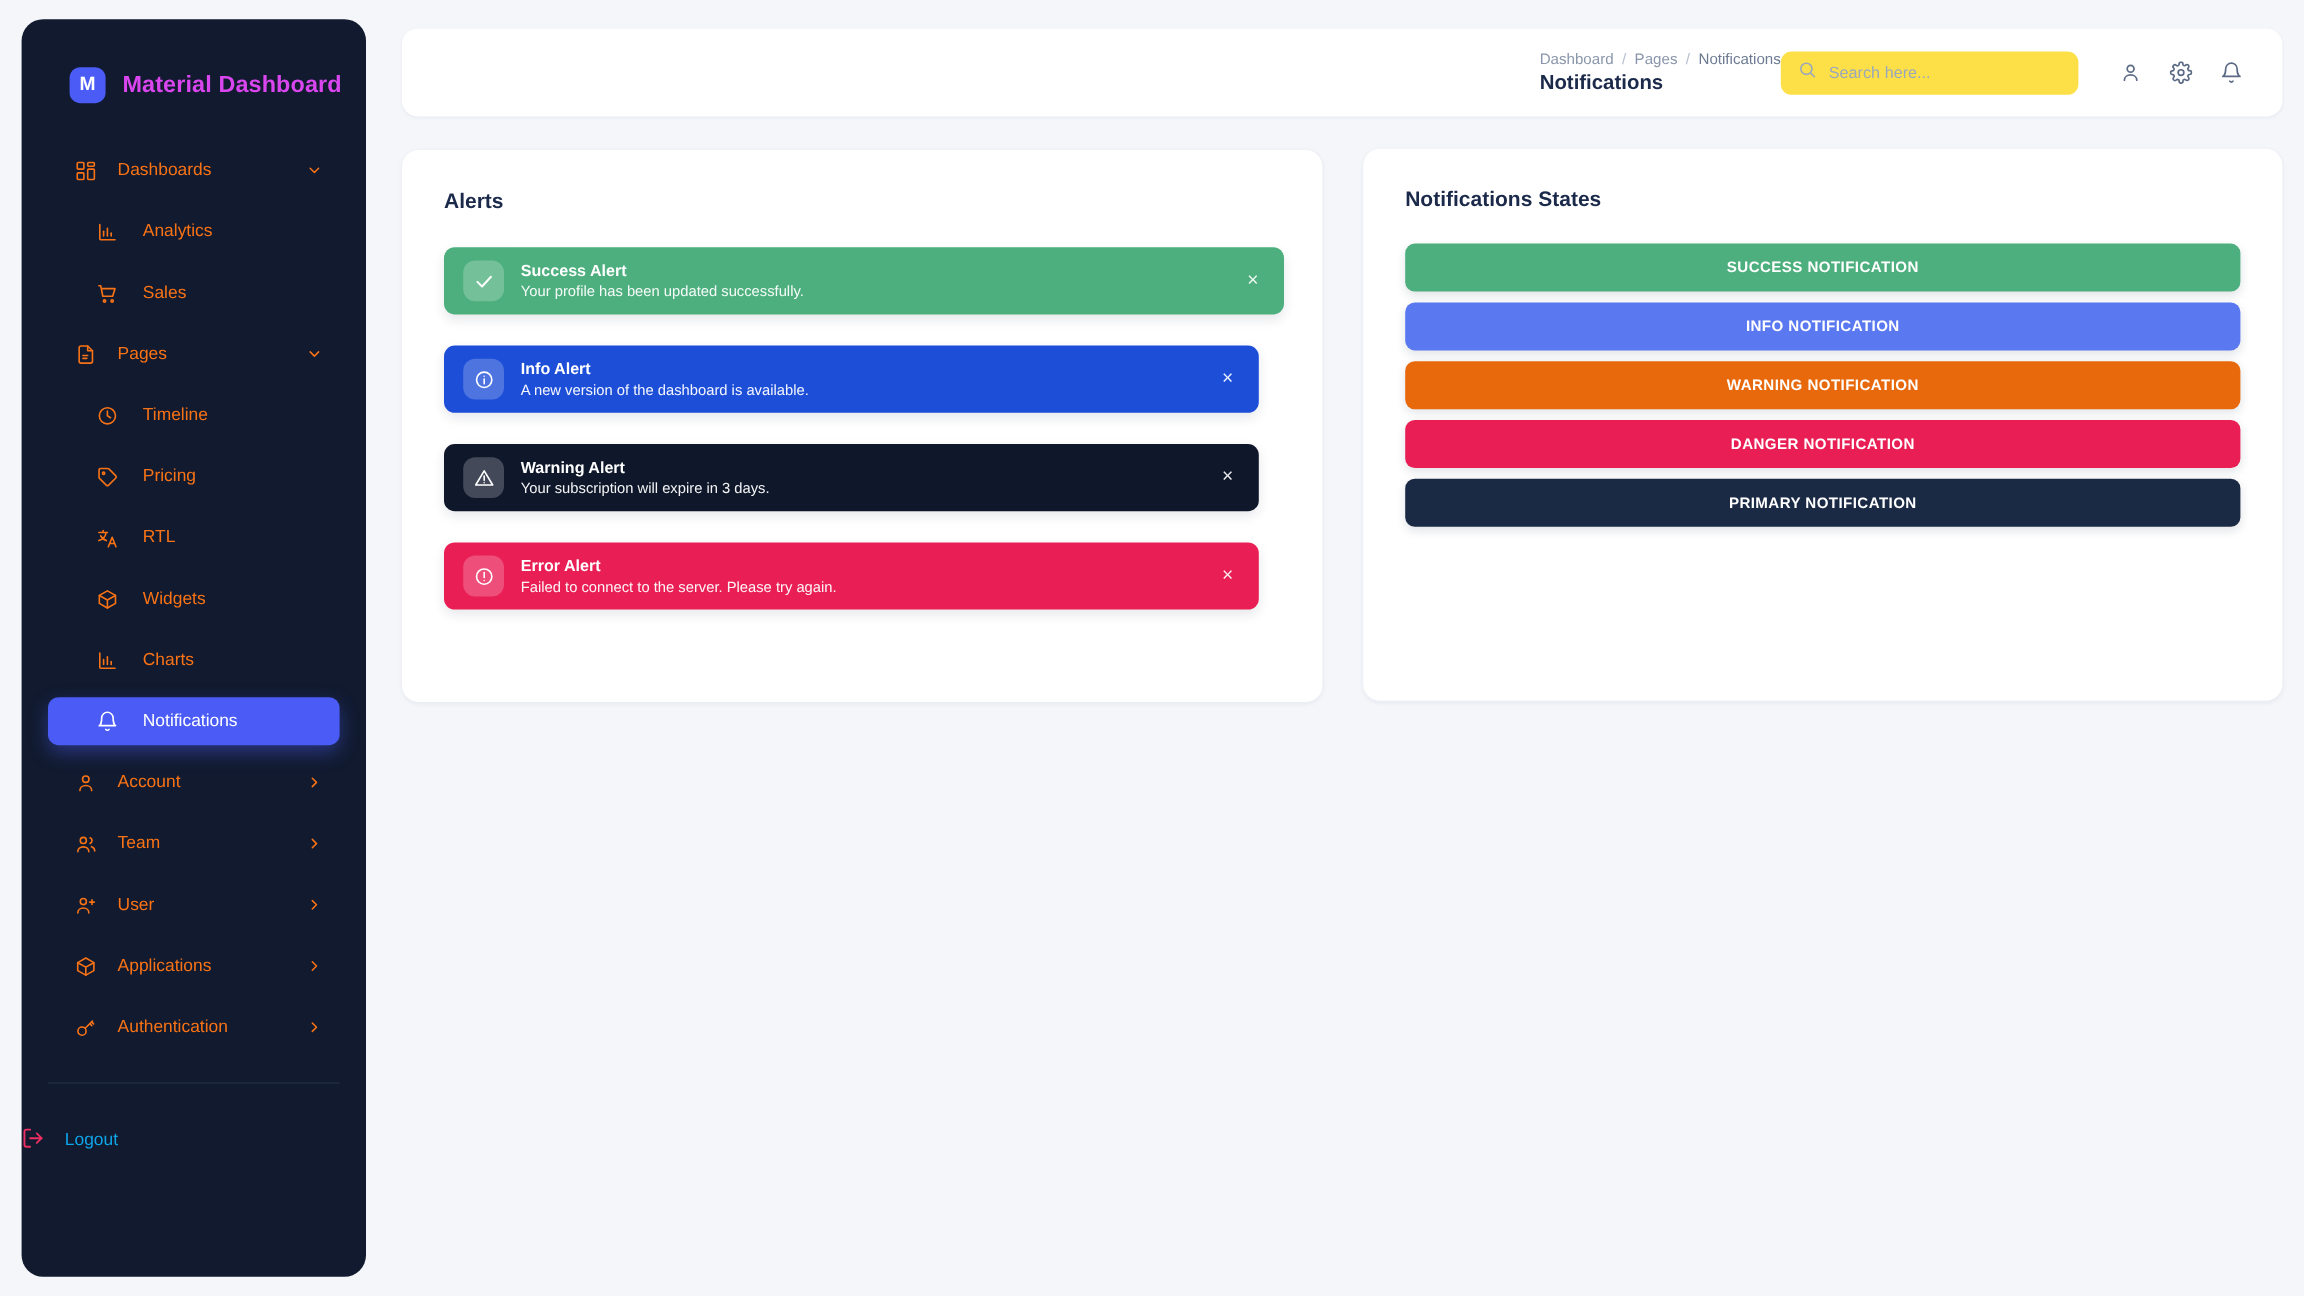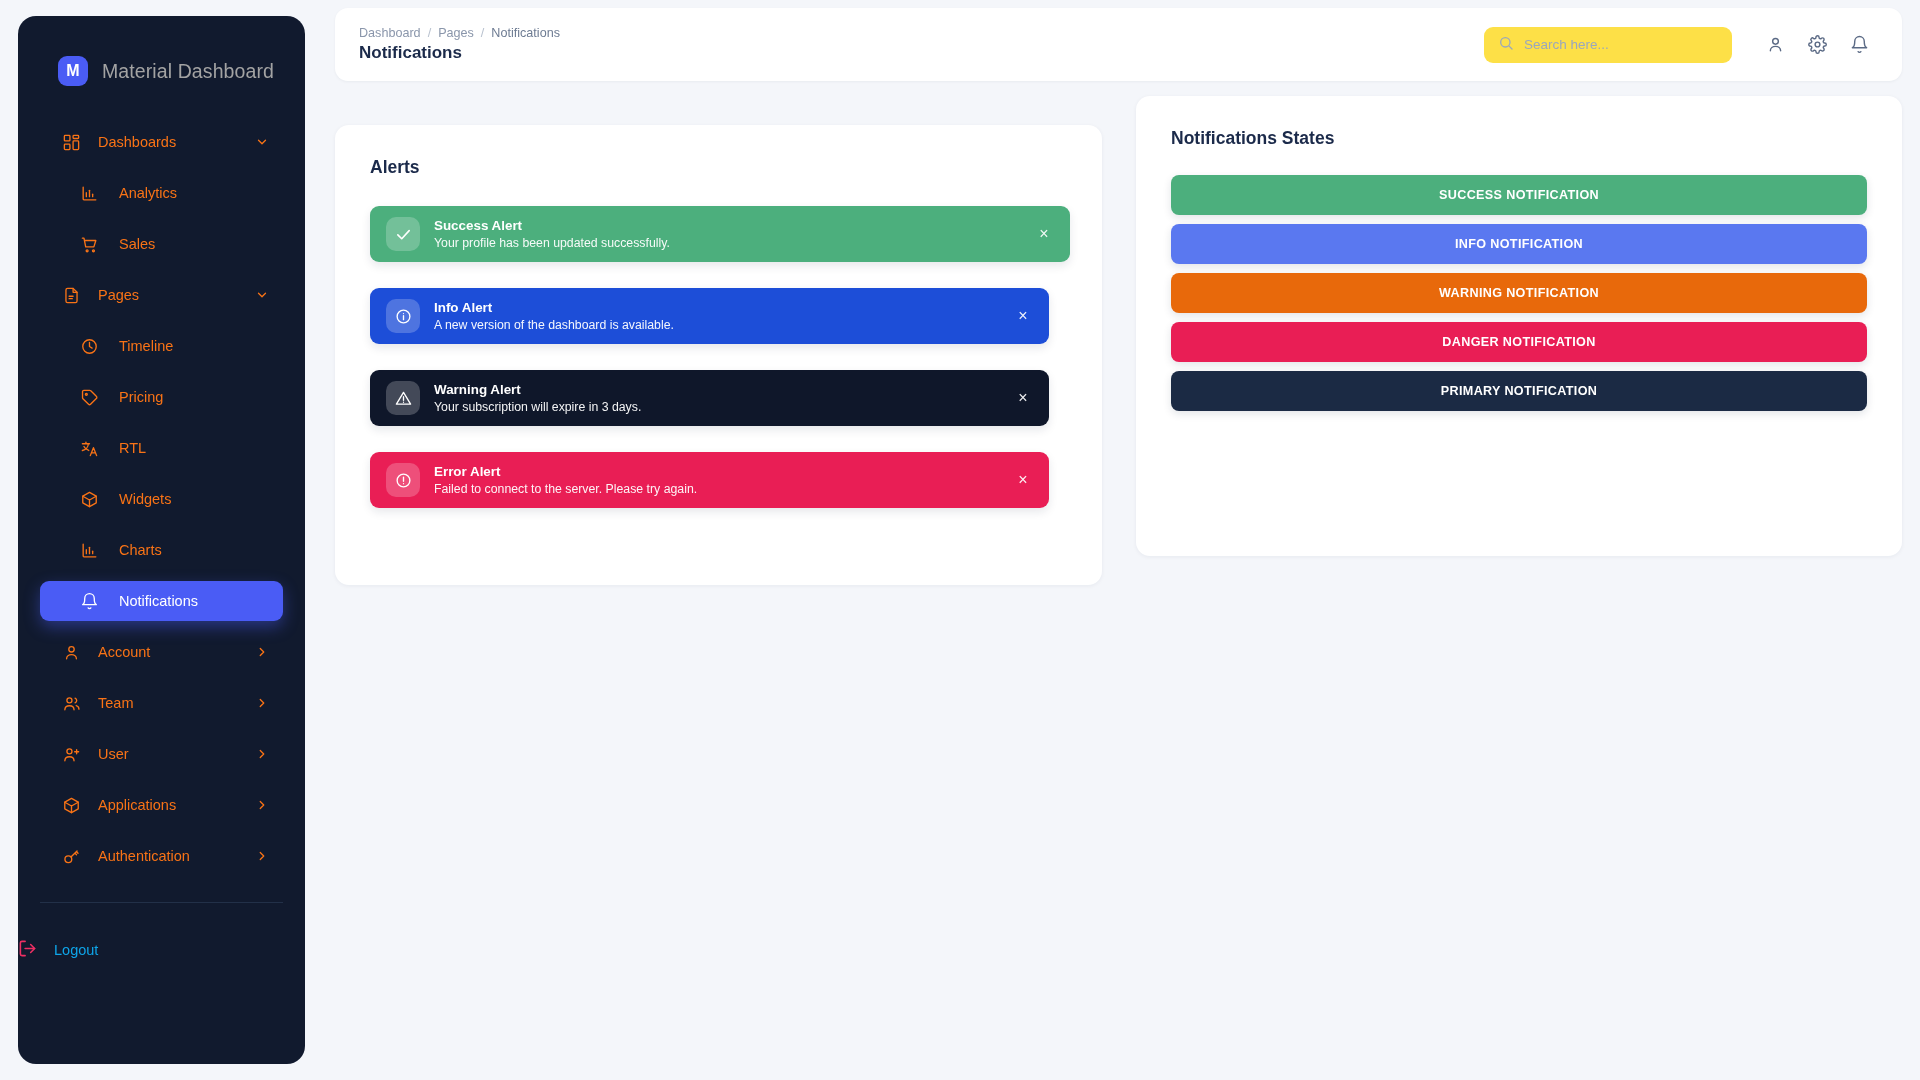--- a/index.html
+++ b/index.html
@@ -25,21 +25,21 @@
     padding: 32px 0 0 40px;
     height: 78px;
   }
   .brand-logo {
     width: 30px; height: 30px; border-radius: 9px;
     background: #4a5cf5;
     color: #fff; font-size: 16px; font-weight: bold;
     display: flex; align-items: center; justify-content: center;
     flex: none;
   }
-  .brand-title { color: #a3a3a3; font-size: 19.5px; font-weight: normal; letter-spacing: .1px; }
+  .brand-title { color: #d946ef; font-size: 19.5px; font-weight: bold; letter-spacing: .1px; }
 
   .nav { padding: 28px 22px 0 22px; }
   .nav-item {
     display: flex; align-items: center;
     height: 40px; border-radius: 9px;
     color: #f97316; font-size: 14.5px;
     padding-left: 22px; margin-bottom: 11px;
     position: relative;
     cursor: pointer;
   }
@@ -58,26 +58,26 @@
   .logout {
     display: flex; align-items: center;
     margin-top: 30px;
     color: #0ea5e9; font-size: 14.5px; cursor: pointer;
     height: 34px;
   }
   .logout .lbl { margin-left: 17px; font-weight: 500; }
 
   
   .header {
-    position: absolute; left: 335px; top: 8px;
+    position: absolute; left: 335px; top: 24px;
     width: 1567px; height: 73px;
     background: #ffffff;
     border-radius: 13px;
     box-shadow: 0 1px 3px rgba(20,30,60,.05);
-    display: flex; align-items: center; justify-content: space-between;
+    display: flex; align-items: center; justify-content: flex-end;
     padding: 0 22px 0 22px;
   }
   .crumbs { display: flex; flex-direction: column; justify-content: center; gap: 3px; padding-left: 2px; }
   .crumb-row { display: flex; align-items: center; gap: 7px; font-size: 12.6px; color: #8a96ab; }
   .crumb-row .sep { color: #b7c0ce; }
   .crumb-row .cur { color: #6d7b92; }
   .page-title { font-size: 17px; font-weight: bold; color: #1b2a4a; }
 
   .header-right { display: flex; align-items: center; gap: 0; }
   .searchbox {
@@ -99,21 +99,21 @@
   }
 
   
   .card {
     position: absolute;
     background: #ffffff;
     border-radius: 14px;
     box-shadow: 0 1px 4px rgba(20,30,60,.06);
   }
   .card-alerts { left: 335px; top: 125px; width: 767px; height: 460px; }
-  .card-states { left: 1136px; top: 96px; width: 766px; height: 460px; }
+  .card-states { left: 1136px; top: 124px; width: 766px; height: 460px; }
   .card-title {
     font-size: 17.5px; font-weight: bold; color: #1b2a4a;
     padding: 32px 0 0 35px;
   }
 
   
   .alerts { padding: 28px 32px 0 35px; }
   .alert {
     position: relative;
     height: 56px; border-radius: 9px;

